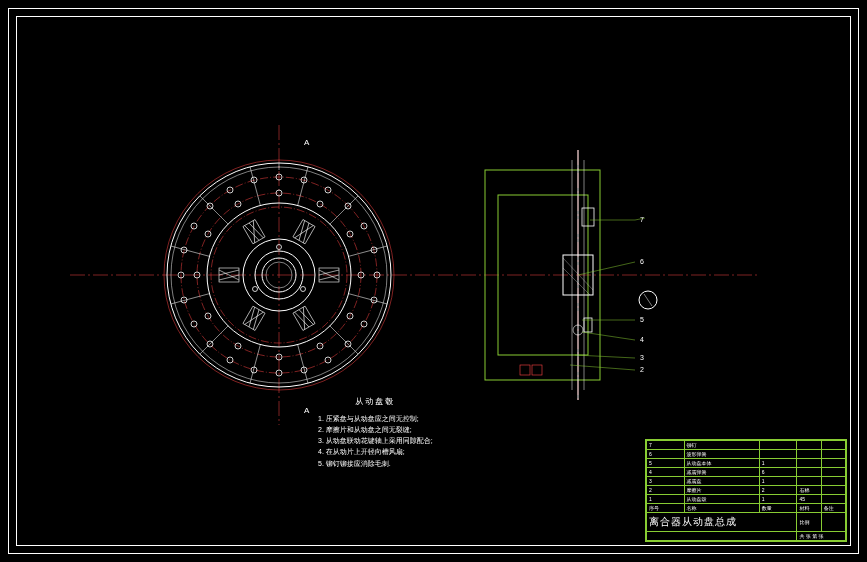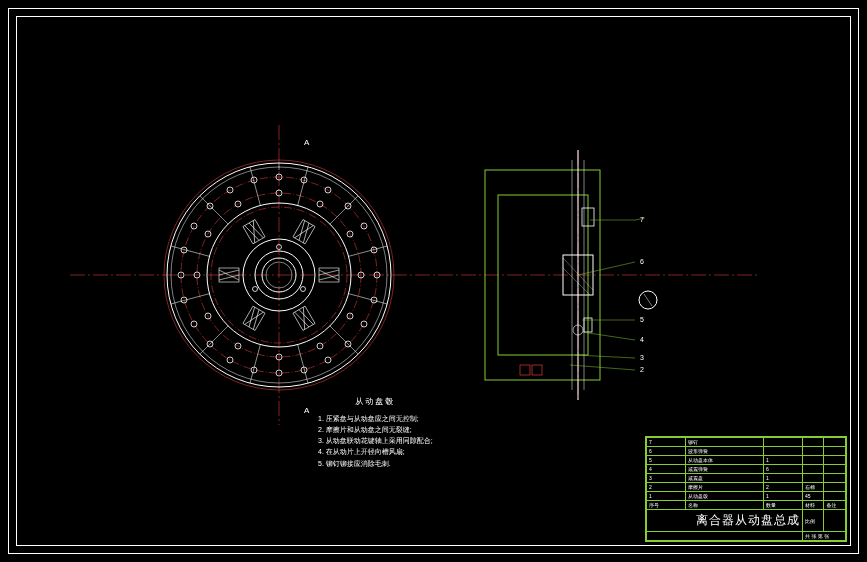--- a/index.html
+++ b/index.html
@@ -5,21 +5,21 @@
 html,body{margin:0;padding:0;width:867px;height:562px;background:#000;font-family:sans-serif;overflow:hidden}
 .frame{position:absolute;top:8px;left:8px;right:8px;bottom:8px;border:1px solid #fff}
 .inner-frame{position:absolute;top:16px;left:16px;right:16px;bottom:16px;border:1px solid #fff}
 svg{position:absolute;top:0;left:0}
 .notes{position:absolute;top:396px;left:318px;color:#fff;font-size:7px;line-height:1.6}
 .notes .title{color:#fff;font-size:8px;text-align:center;margin-bottom:4px;letter-spacing:2px}
 .notes .line{color:#fff;white-space:nowrap}
 .title-block{position:absolute;bottom:20px;right:20px;width:200px;border:1px solid #8c3;font-size:5px;color:#fff}
 .title-block table{border-collapse:collapse;width:100%}
 .title-block td{border:1px solid #8c3;padding:0 2px;height:8px;color:#fff;font-size:5px}
-.title-block .main-title{font-size:12px;text-align:right;letter-spacing:1px;color:#fff;padding:2px}
+.title-block .main-title{font-size:10px;text-align:left;letter-spacing:1px;color:#fff;padding:2px}
 </style>
 </head>
 <body>
 
 <div class="frame"></div>
 <div class="inner-frame"></div>
 
 <svg width="867" height="562">
 
   <g stroke="#f44" stroke-width="0.5" stroke-dasharray="15 3 2 3">

